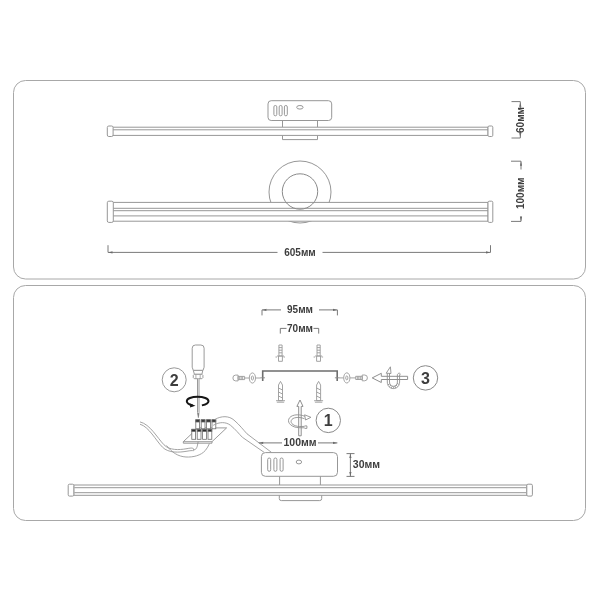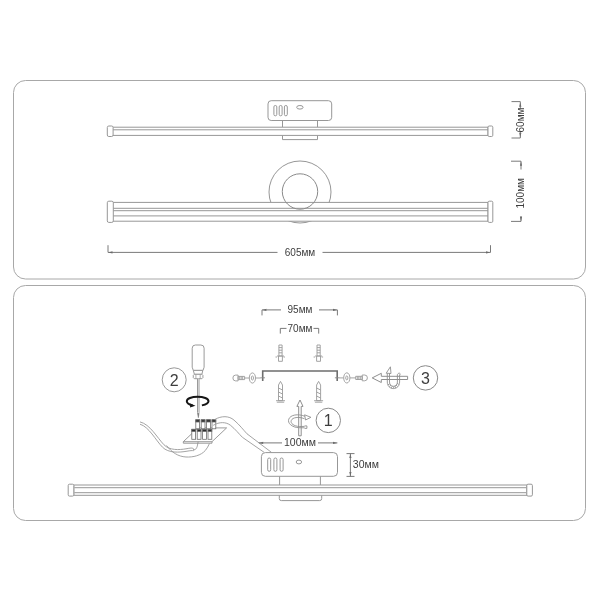--- a/index.html
+++ b/index.html
@@ -1,16 +1,16 @@
 <!DOCTYPE html>
 <html><head>
 <meta charset="utf-8">
 <style>
   html,body{margin:0;padding:0;background:#ffffff;}
-  .page{width:600px;height:600px;position:relative;font-family:"Liberation Sans",sans-serif;}
+  .page{width:600px;height:600px;position:relative;font-family:"Liberation Sans",sans-serif;font-weight:bold;}
   svg{position:absolute;top:0;left:0;}
   text{font-family:"Liberation Sans",sans-serif;fill:#3d3d3d;}
 </style>
 </head>
 <body>
 <div class="page">
 <svg width="600" height="600" viewBox="0 0 600 600">
 
   <rect x="13.5" y="80.5" width="572" height="198.5" rx="12" fill="#ffffff" stroke="#a8a8a8" stroke-width="1"></rect>
 

